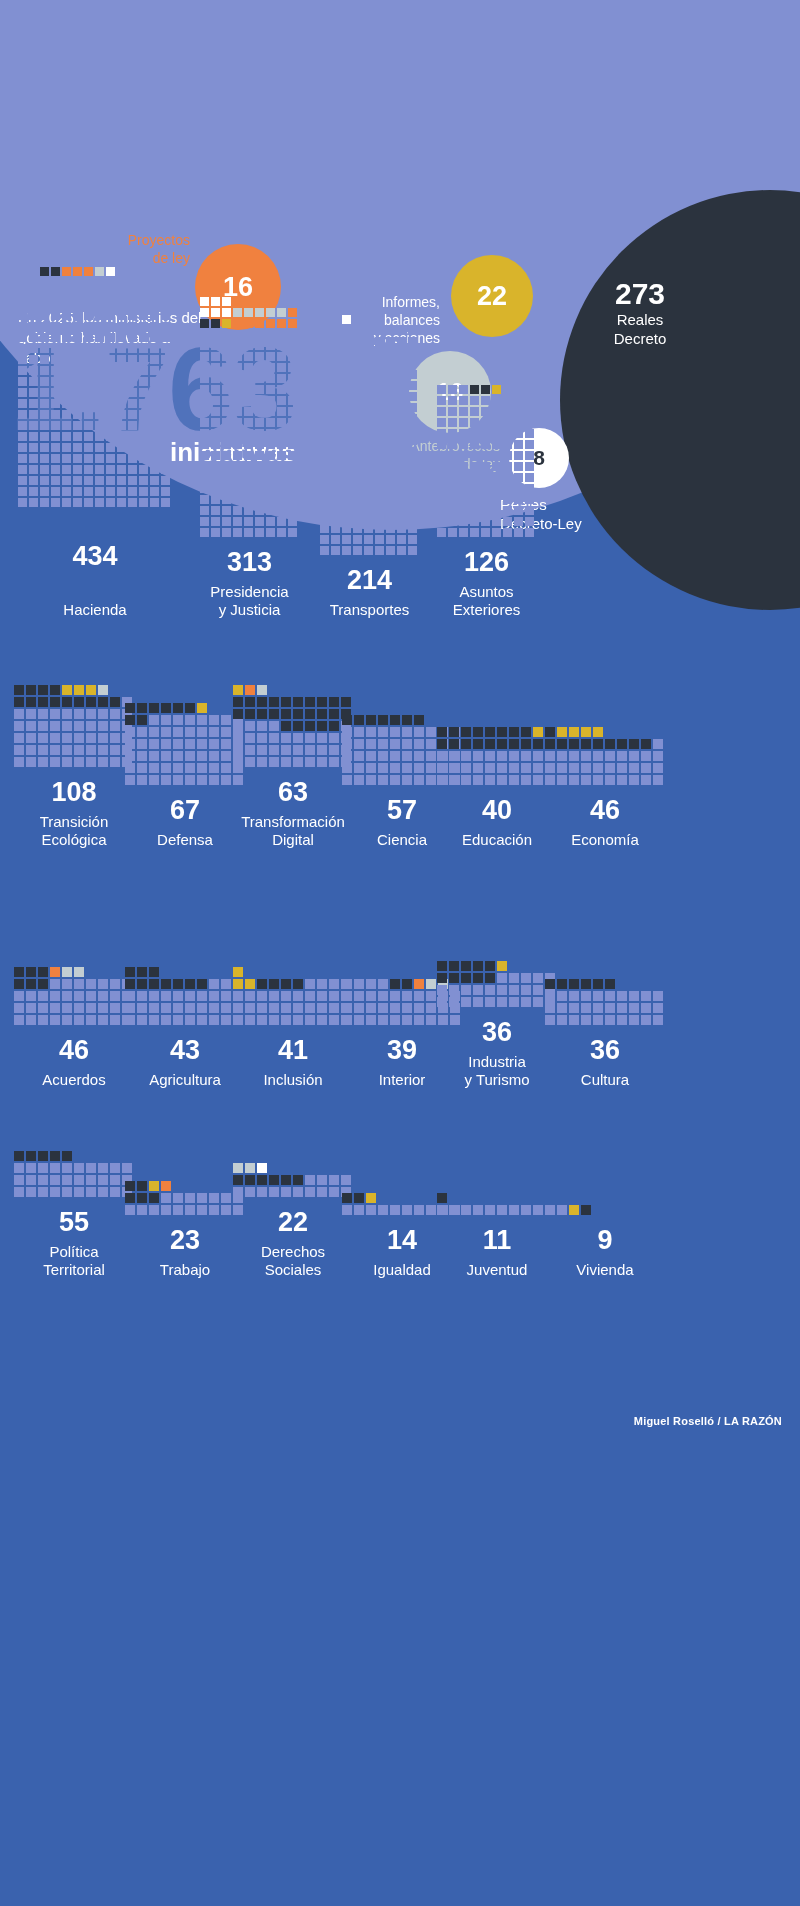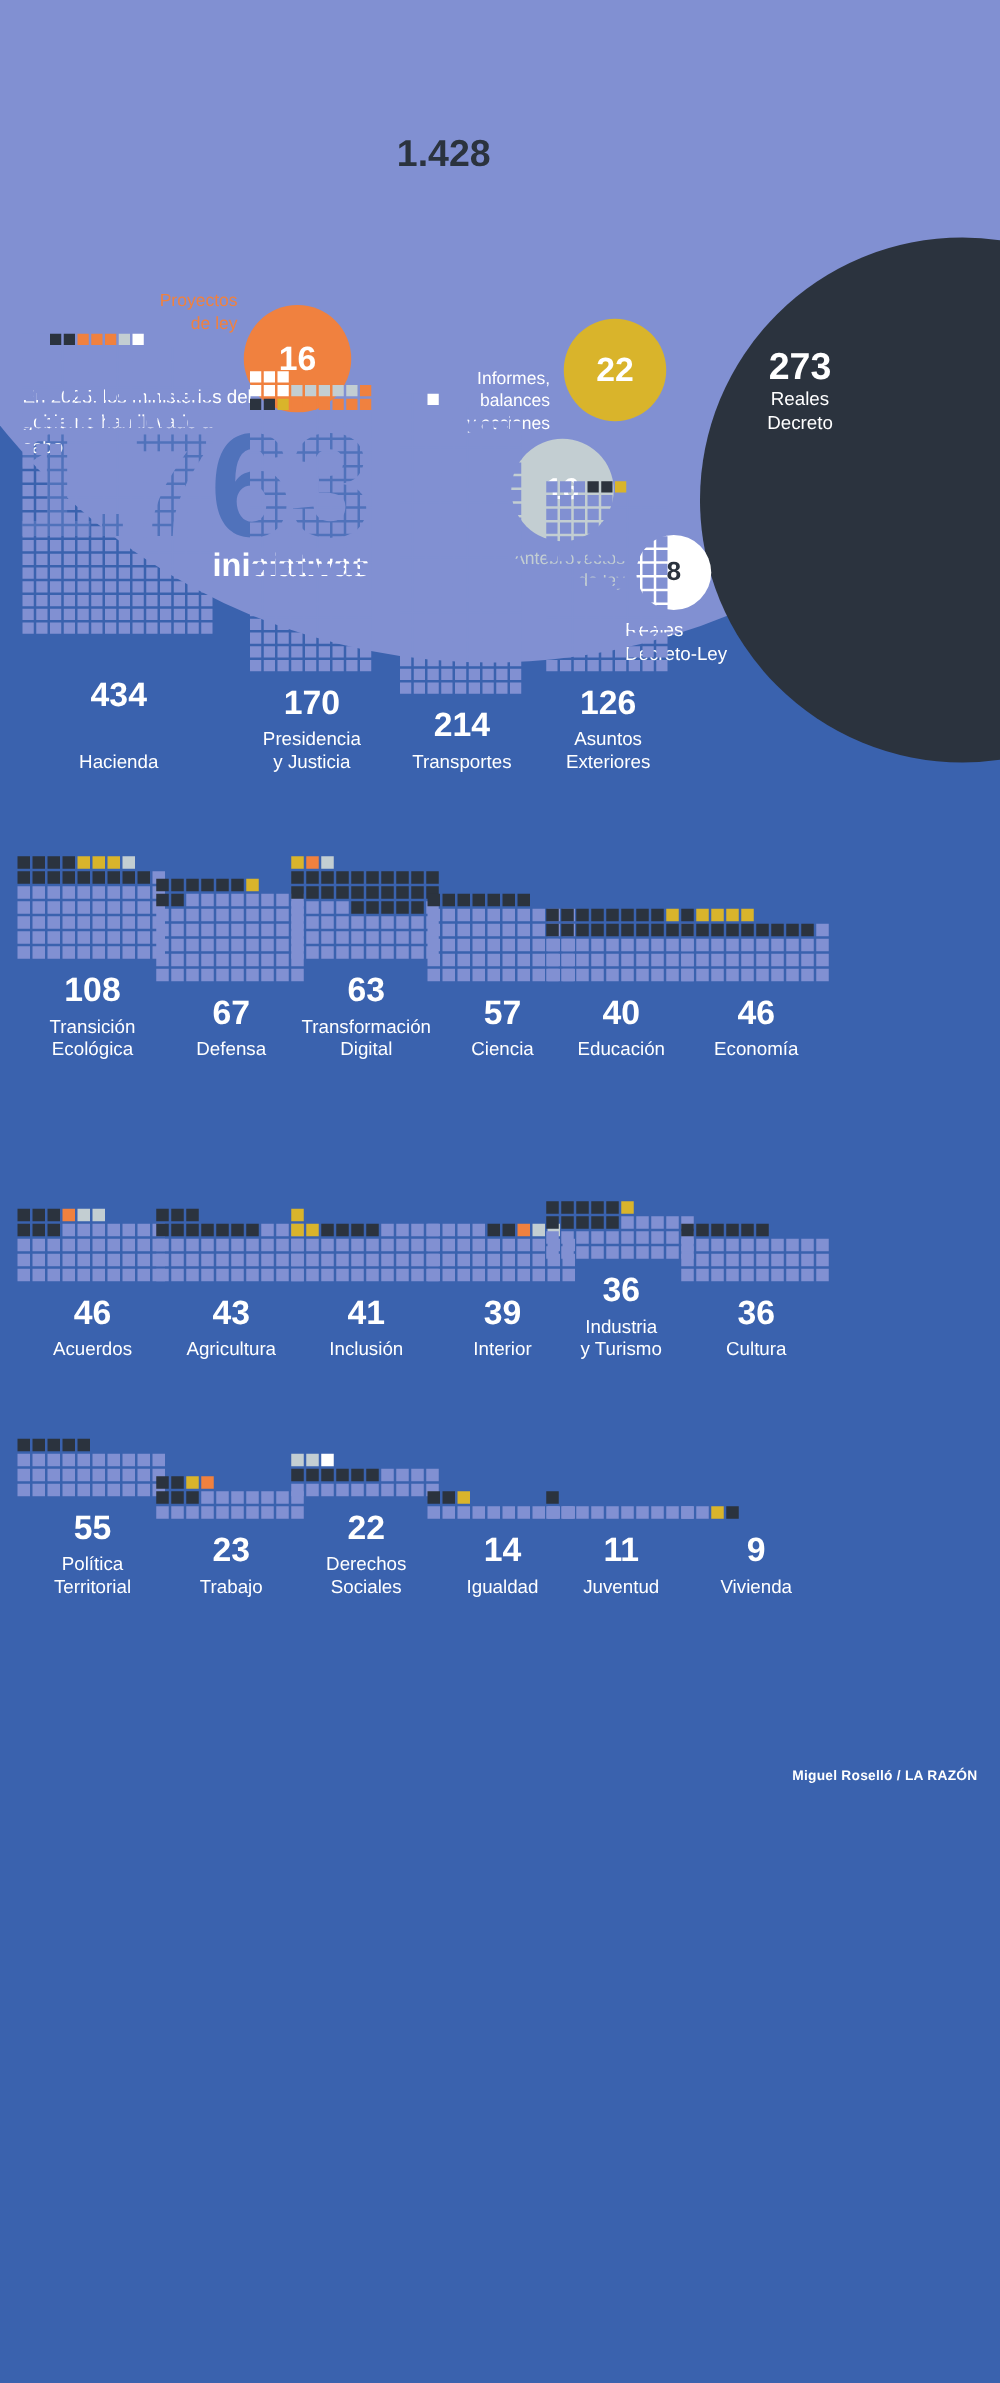--- a/index.html
+++ b/index.html
@@ -102,21 +102,20 @@
 </style>
 </head>
 <body>
 
 <div class="stage">
 
   <div class="big-circle"></div>
   <div class="dark-circle"></div>
 
   <div class="acuerdos">
-    <div class="n">1.428</div>
   </div>
 
   <div class="ghost-number">1.763</div>
 
   <div class="intro">En 2025, los ministerios del gobierno han llevado a cabo</div>
   <div class="iniciativas">iniciativas</div>
 
   <div class="cap cap-proy">Proyectos<br>de ley</div>
   <div class="bubble b-orange">
     <span>16</span>
@@ -740,21 +739,21 @@
               <div class="cell w" style="width: 9px; height: 9px; margin-right: 2px; margin-top: 2px;"></div>
               <div class="cell w" style="width: 9px; height: 9px; margin-right: 2px; margin-top: 2px;"></div>
               <div class="cell e" style="width: 9px; height: 9px; margin-right: 2px; margin-top: 2px;"></div>
               <div class="cell e" style="width: 9px; height: 9px; margin-right: 2px; margin-top: 2px;"></div>
               <div class="cell e" style="width: 9px; height: 9px; margin-right: 2px; margin-top: 2px;"></div>
               <div class="cell e" style="width: 9px; height: 9px; margin-right: 2px; margin-top: 2px;"></div>
               <div class="cell e" style="width: 9px; height: 9px; margin-right: 2px; margin-top: 2px;"></div>
               <div class="cell e" style="width: 9px; height: 9px; margin-right: 2px; margin-top: 2px;"></div>
             </div>
           </div>
-          <div class="val">170</div>
+          <div class="val">313</div>
           <div class="nm">Presidencia<br>y Justicia</div>
         </div>
         <div class="col" style="position: absolute; left: 320px; bottom: 0px;">
           <div class="waffle">
             <div class="wline">
               <div class="cell" style="width: 9px; height: 9px; margin-right: 2px; margin-top: 2px;"></div>
               <div class="cell" style="width: 9px; height: 9px; margin-right: 2px; margin-top: 2px;"></div>
               <div class="cell" style="width: 9px; height: 9px; margin-right: 2px; margin-top: 2px;"></div>
               <div class="cell" style="width: 9px; height: 9px; margin-right: 2px; margin-top: 2px;"></div>
               <div class="cell" style="width: 9px; height: 9px; margin-right: 2px; margin-top: 2px;"></div>

